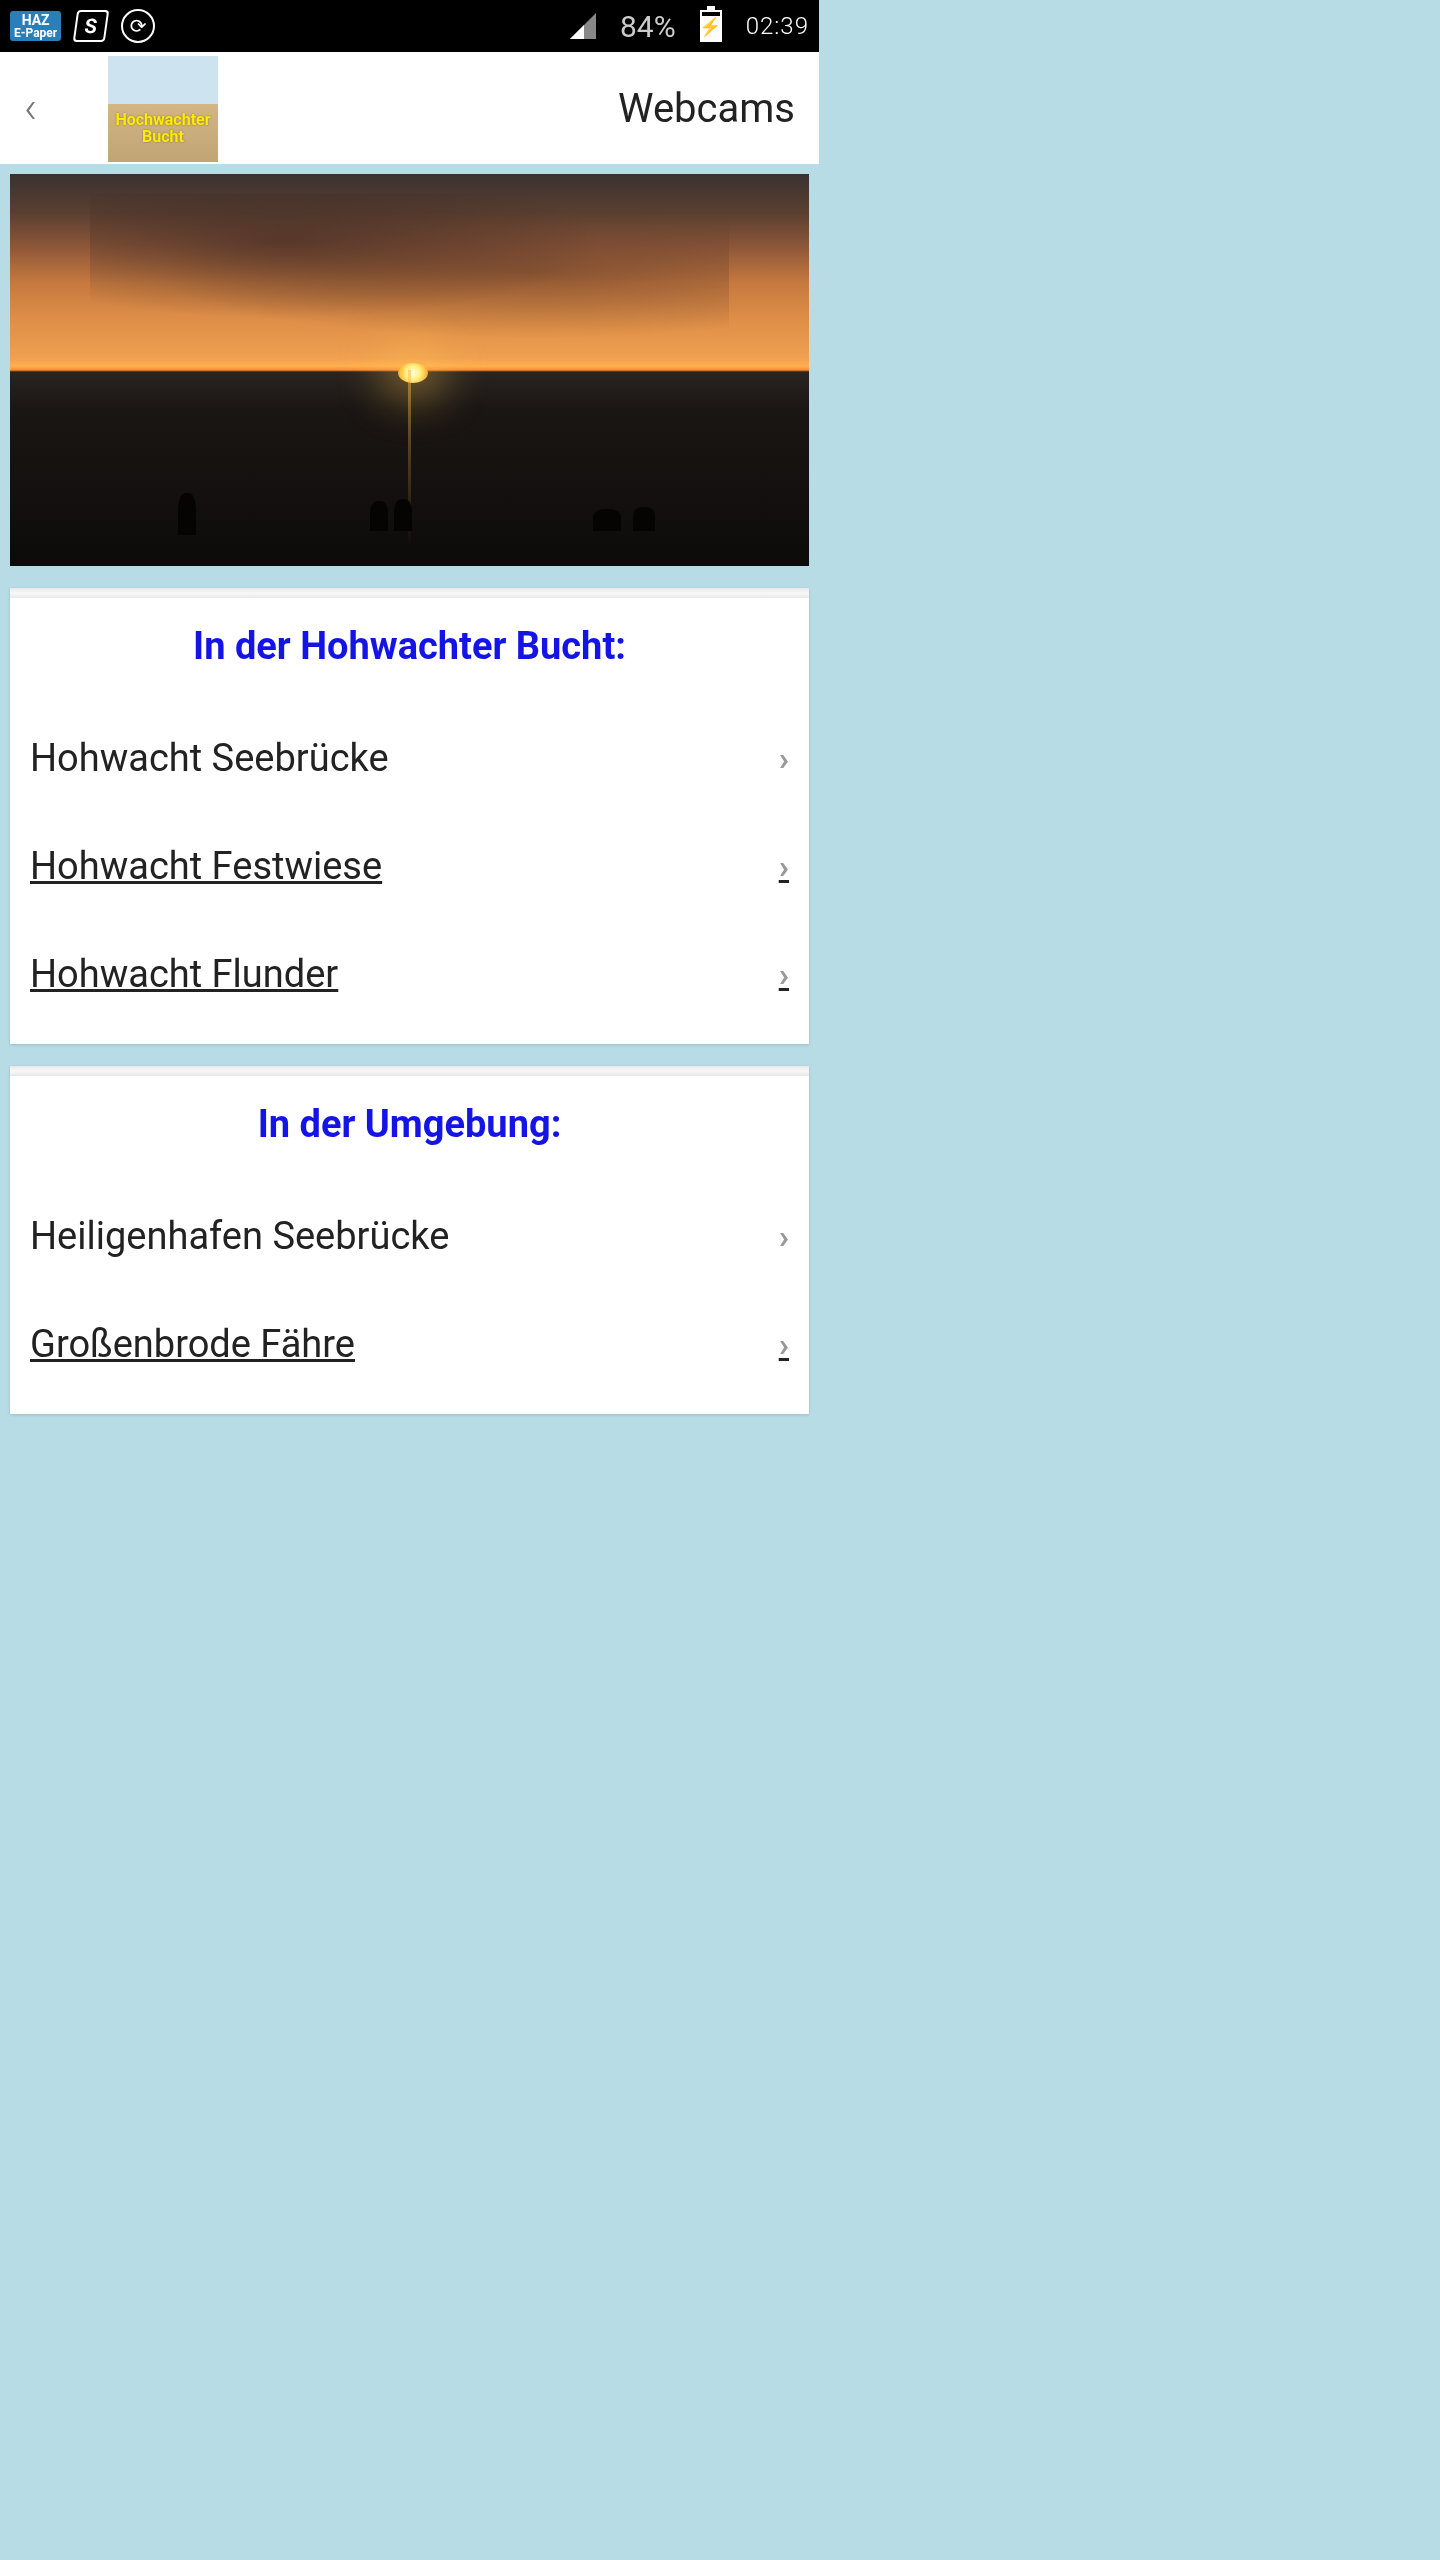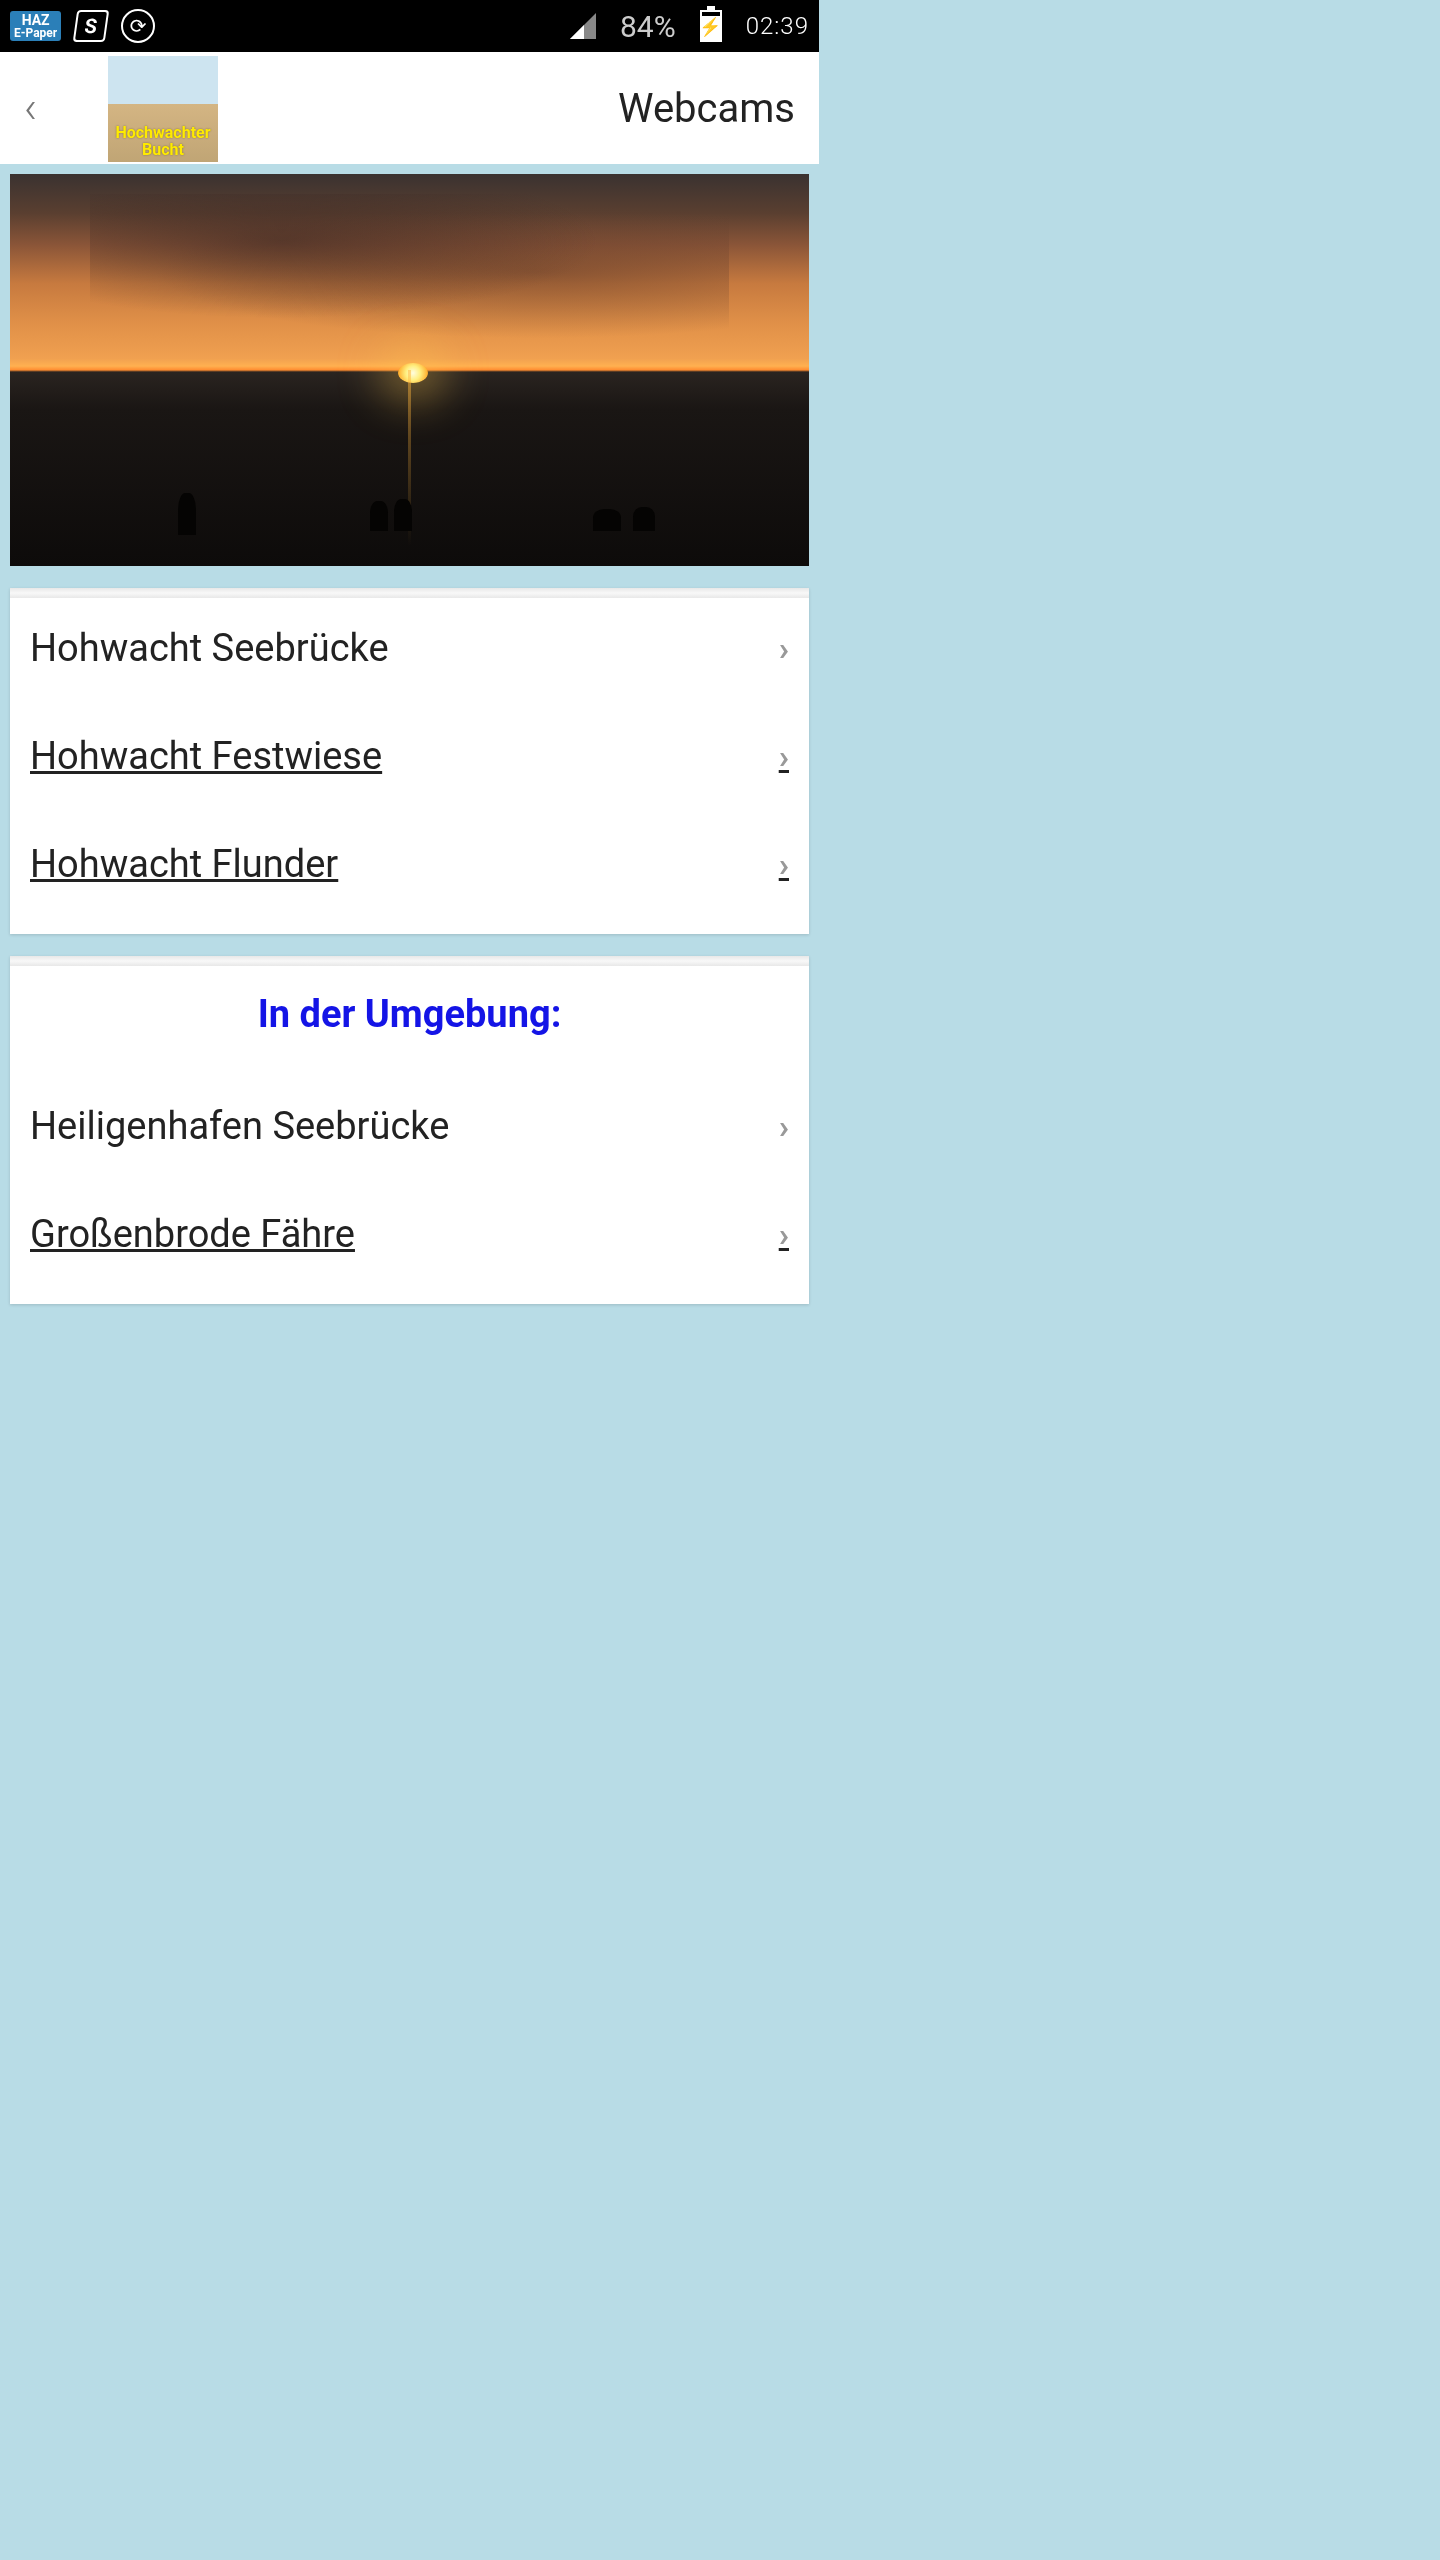--- a/index.html
+++ b/index.html
@@ -16,21 +16,21 @@
 .signal-icon { width: 0; height: 0; border-style: solid; border-width: 0 0 26px 26px; border-color: transparent transparent #888 transparent; position: relative; }
 .signal-icon::after { content:''; position:absolute; bottom:-26px; left:-26px; width:0;height:0;border-style:solid;border-width:0 0 14px 14px;border-color:transparent transparent #fff transparent;}
 .battery-icon { width: 22px; height: 32px; border: 2px solid #fff; position: relative; display:flex; align-items:center; justify-content:center; font-size:18px; color:#000; background: linear-gradient(to top, #fff 84%, transparent 84%);}
 .battery-icon::before { content:''; position:absolute; top:-6px; left:5px; width:8px; height:4px; background:#fff;}
 .clock { font-size: 24px; font-weight: 300; letter-spacing: 1px; }
 .pct { font-size: 30px; color:#ccc;}
 
 
 .app-header { height: 112px; background: #fff; display: flex; align-items: center; padding: 0 24px; position: relative; }
 .back-chevron { font-size: 44px; color: #777; font-weight: 300; }
-.app-logo { position: absolute; left: 108px; top: 4px; width: 110px; height: 106px; background: linear-gradient(to bottom, #cde4f0 0%, #cde4f0 45%, #d4b583 45%, #c0a575 100%); display:flex; flex-direction:column; justify-content:flex-end; align-items:center; padding-bottom:3px;}
+.app-logo { position: absolute; left: 108px; top: 4px; width: 110px; height: 106px; background: linear-gradient(to bottom, #cde4f0 0%, #cde4f0 45%, #d4b583 45%, #c0a575 100%); display:flex; flex-direction:column; justify-content:flex-end; align-items:center; padding-bottom:16px;}
 .app-logo-text { color: #ffeb00; font-size: 16px; font-weight: bold; text-align: center; line-height: 1.1; text-shadow: 0 0 2px rgba(0,0,0,0.4);}
 .header-title { margin-left: auto; font-size: 40px; color: #222; font-weight: 400; text-align: center; }
 
 
 .content { padding: 10px; }
 
 
 .hero { width: 100%; height: 392px; position: relative; overflow: hidden; background: linear-gradient(to bottom,
   #3a3230 0%, #5a3f30 10%, #8a5538 18%, #c77a3f 28%, #e09048 38%, #f0a050 47%,
   #ffb050 49%, #ff8c30 50%, #2a2420 50.5%, #1a1614 60%, #0d0b0a 100%);
@@ -99,20 +99,21 @@
     <div class="sunbeam"></div>
     <div class="fig f1"></div>
     <div class="fig f2"></div>
     <div class="fig f3"></div>
     <div class="fig f4"></div>
     <div class="fig f5"></div>
   </div>
 
   <div class="card">
     <div class="card-border"></div>
+    <div class="section-title">In der Hohwachter Bucht:</div>
     <div class="list-row">
       <span>Hohwacht Seebrücke</span>
       <span class="chev">›</span>
     </div>
     <div class="list-row">
       <span>Hohwacht Festwiese</span>
       <span class="chev">›</span>
     </div>
     <div class="list-row">
       <span>Hohwacht Flunder</span>

